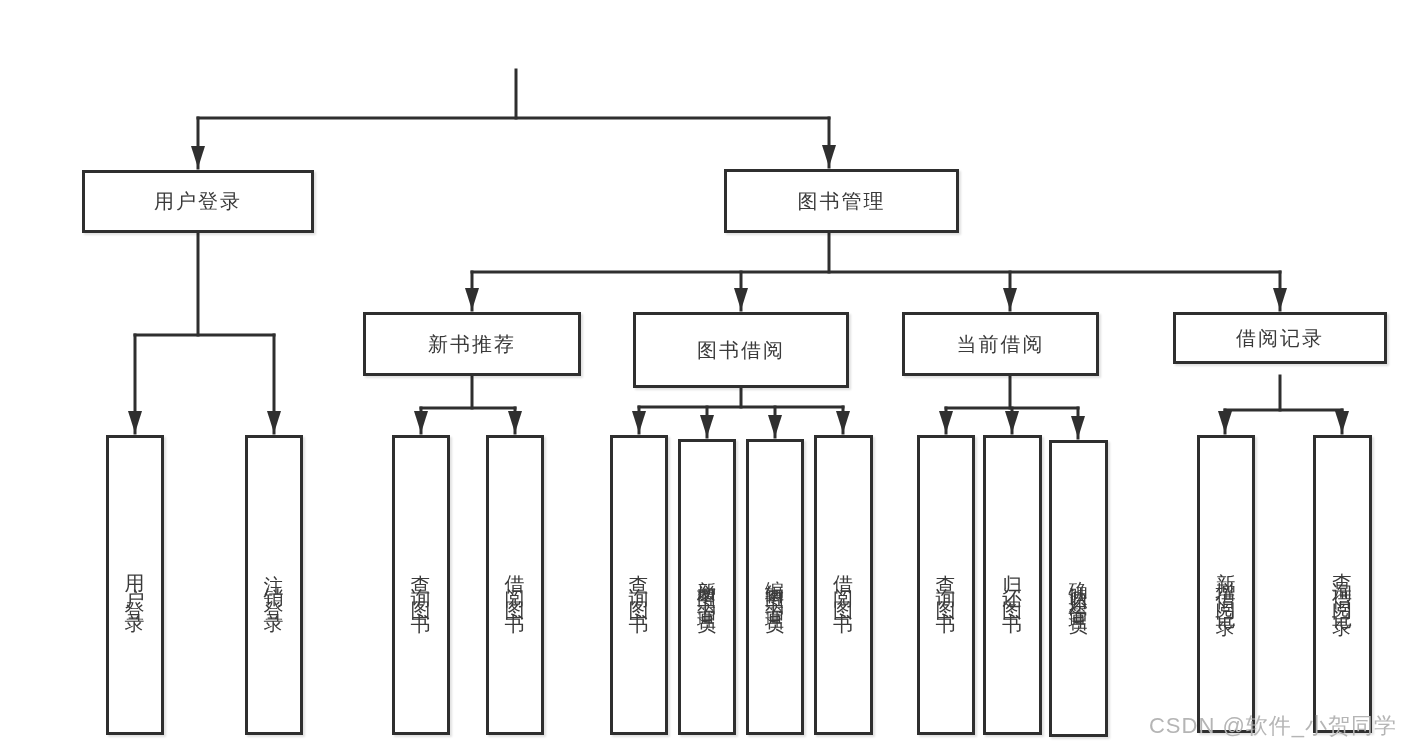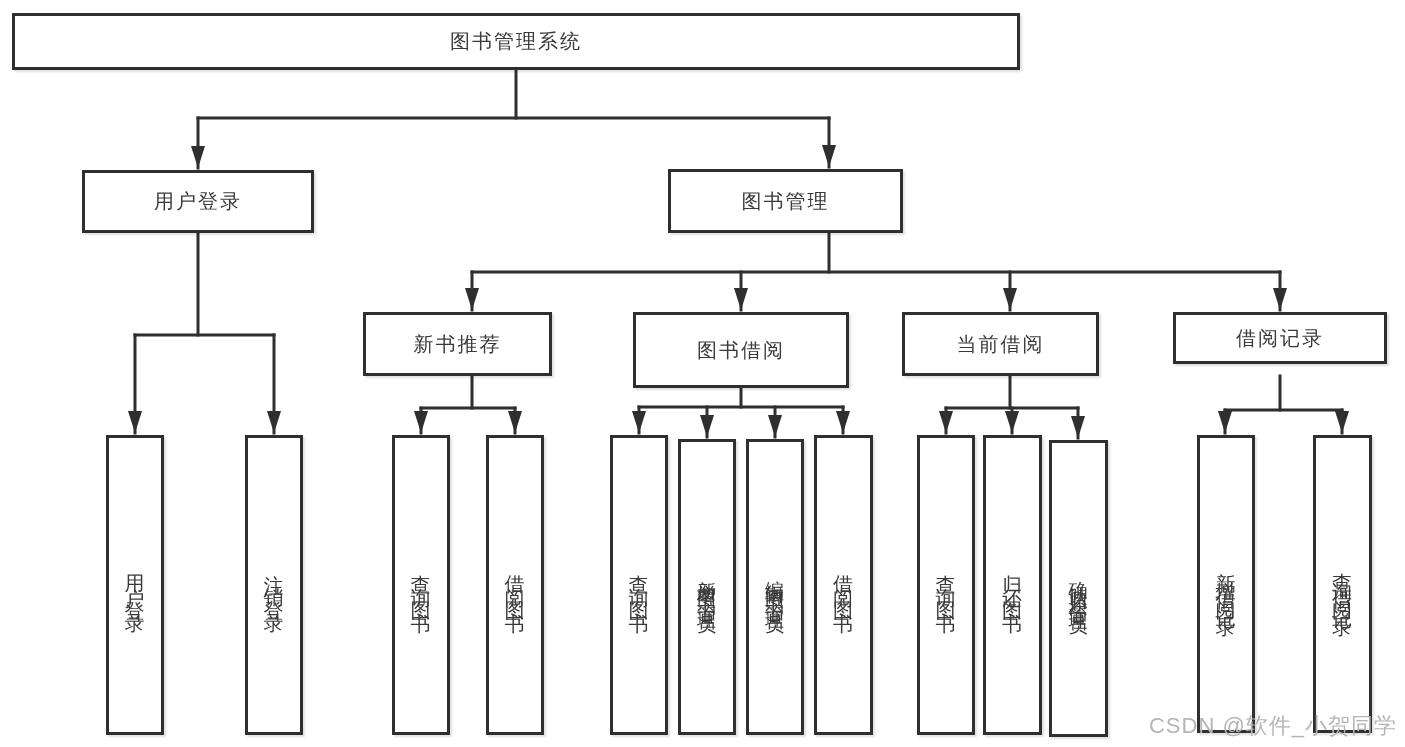--- a/index.html
+++ b/index.html
@@ -74,32 +74,29 @@
       <line x1="1012" y1="408" x2="1012" y2="433" marker-end="url(#arr)"></line>
       <line x1="1078" y1="408" x2="1078" y2="438" marker-end="url(#arr)"></line>
 
       <path d="M1280,376 V410"></path>
       <path d="M1225,410 H1342"></path>
       <line x1="1225" y1="410" x2="1225" y2="433" marker-end="url(#arr)"></line>
       <line x1="1342" y1="410" x2="1342" y2="433" marker-end="url(#arr)"></line>
     </g>
   </svg>
 
-  <div class="node" style="left:12px;top:13px;width:1008px;height:57px">
-    <span>图书管理系统</span>
-  </div>
 
   <div class="node" style="left:82px;top:170px;width:232px;height:63px">
     <span>用户登录</span>
   </div>
-  <div class="node" style="left:668px;top:169px;width:235px;height:64px">
+  <div class="node" style="left:724px;top:169px;width:235px;height:64px">
     <span>图书管理</span>
   </div>
 
-  <div class="node" style="left:363px;top:312px;width:189px;height:64px">
+  <div class="node" style="left:363px;top:312px;width:218px;height:64px">
     <span>新书推荐</span>
   </div>
   <div class="node" style="left:633px;top:312px;width:216px;height:76px">
     <span>图书借阅</span>
   </div>
   <div class="node" style="left:902px;top:312px;width:197px;height:64px">
     <span>当前借阅</span>
   </div>
   <div class="node" style="left:1173px;top:312px;width:214px;height:52px">
     <span>借阅记录</span>

